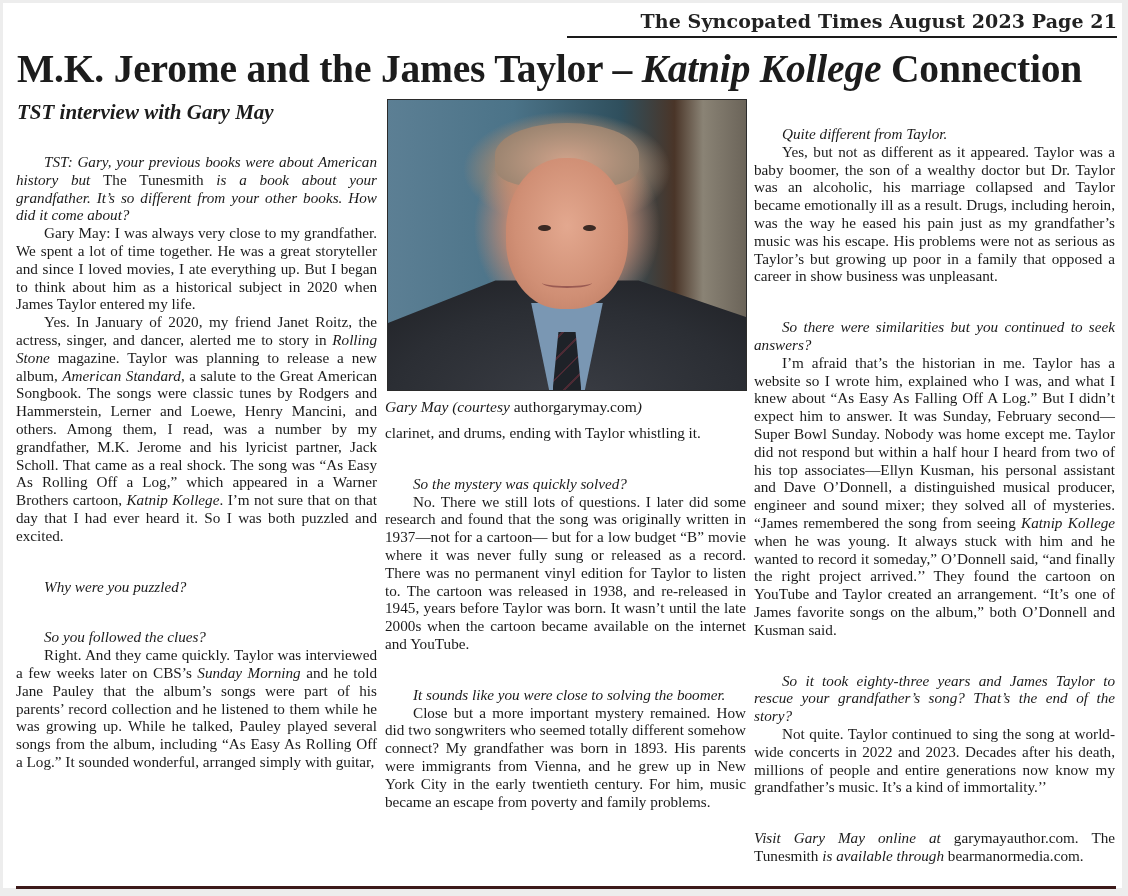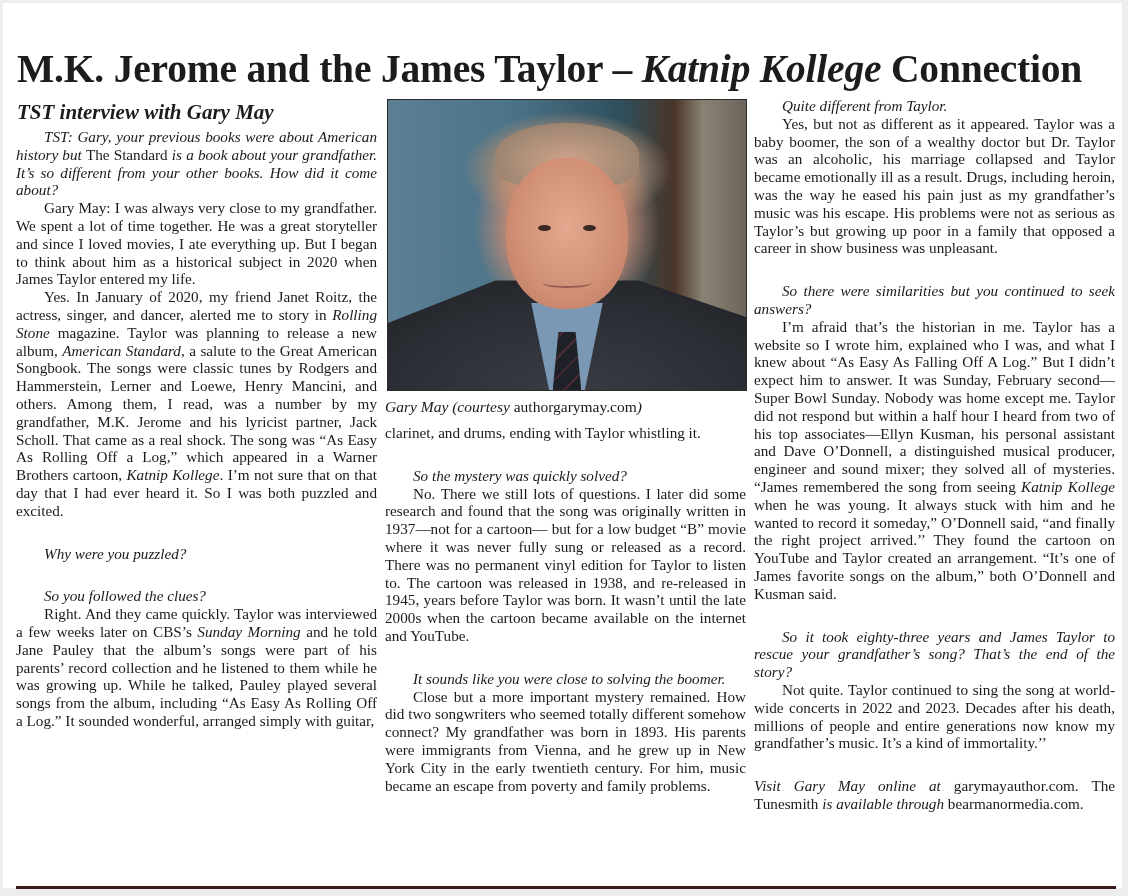--- a/index.html
+++ b/index.html
@@ -35,23 +35,23 @@
       text-align: justify;
     }
     .col1 { left: 13px; width: 361px; }
     .col2 { left: 382px; width: 361px; top: 92px; }
     .col3 { left: 751px; width: 361px; top: 94px; }
     .subhead {
       font-weight: bold; font-style: italic; font-size: 21px; line-height: 26px;
       margin: 0 0 3px 1px; text-align: left; color: #1c1c1c;
     }
     p { margin: 0; text-indent: 28px; }
-    p.q { font-style: italic; }
+    p.q { font-style: italic; margin-top: 28px; }
     p.q span.up { font-style: normal; }
-    p.gap { margin-top: 25px; }
+    p.gap { margin-top: 33px; }
     p.noindent { text-indent: 0; }
     i { font-style: italic; }
     .photo {
       width: 358px; height: 290px; margin: 4px 0 0 2px;
       border: 1.5px solid #2b2b2b;
       position: relative; overflow: hidden;
       background:
         radial-gradient(ellipse 26% 34% at 50% 44%, #e0a48a 0%, #cf8d72 55%, rgba(200,140,110,0) 100%),
         radial-gradient(ellipse 29% 20% at 50% 24%, #c4a28b 0%, #a88a72 60%, rgba(0,0,0,0) 100%),
         linear-gradient(90deg, #5c7f94 0%, #4b7388 35%, #2f4f5d 65%, #4a3528 80%, #8a8375 88%, #6b6459 100%);
@@ -90,26 +90,27 @@
     .bottom-rule {
       position: absolute; left: 13px; top: 883px; width: 1100px; height: 3px;
       background: #3d1a1a;
     }
   </style>
 </head>
 <body>
 
 <div class="page">
 
+  <div class="running-head">The Syncopated Times August 2023 Page 21</div>
 
   <div class="headline"><span>M.K. Jerome and the James Taylor – </span><i>Katnip Kollege</i><span> Connection</span></div>
 
   <div class="col col1">
     <div class="subhead">TST interview with Gary May</div>
-    <p class="q"><span>TST: Gary, your previous books were about American history but </span><span class="up">The Standard</span><span> is a book about your grandfather. It’s so different from your other books. How did it come about?</span></p>
+    <p class="q"><span>TST: Gary, your previous books were about American history but </span><span class="up">The Tunesmith</span><span> is a book about your grandfather. It’s so different from your other books. How did it come about?</span></p>
     <p>Gary May: I was always very close to my grandfather. We spent a lot of time together. He was a great storyteller and since I loved movies, I ate everything up. But I began to think about him as a historical subject in 2020 when James Taylor entered my life.</p>
     <p><span>Yes. In January of 2020, my friend Janet Roitz, the actress, singer, and dancer, alerted me to story in </span><i>Rolling Stone</i><span> magazine. Taylor was planning to release a new album, </span><i>American Standard</i><span>, a salute to the Great American Songbook. The songs were classic tunes by Rodgers and Hammerstein, Lerner and Loewe, Henry Mancini, and others. Among them, I read, was a number by my grandfather, M.K. Jerome and his lyricist partner, Jack Scholl. That came as a real shock. The song was “As Easy As Rolling Off a Log,” which appeared in a Warner Brothers cartoon, </span><i>Katnip Kollege</i><span>. I’m not sure that on that day that I had ever heard it. So I was both puzzled and excited.</span></p>
     <p class="q gap">Why were you puzzled?</p>
     <p class="q gap">So you followed the clues?</p>
     <p><span>Right. And they came quickly. Taylor was interviewed a few weeks later on CBS’s </span><i>Sunday Morning</i><span> and he told Jane Pauley that the album’s songs were part of his parents’ record collection and he listened to them while he was growing up. While he talked, Pauley played several songs from the album, including “As Easy As Rolling Off a Log.” It sounded wonderful, arranged simply with guitar,</span></p>
   </div>
 
   <div class="col col2">
     <div class="photo" title="Portrait of Gary May">
       <div class="hair"></div>

